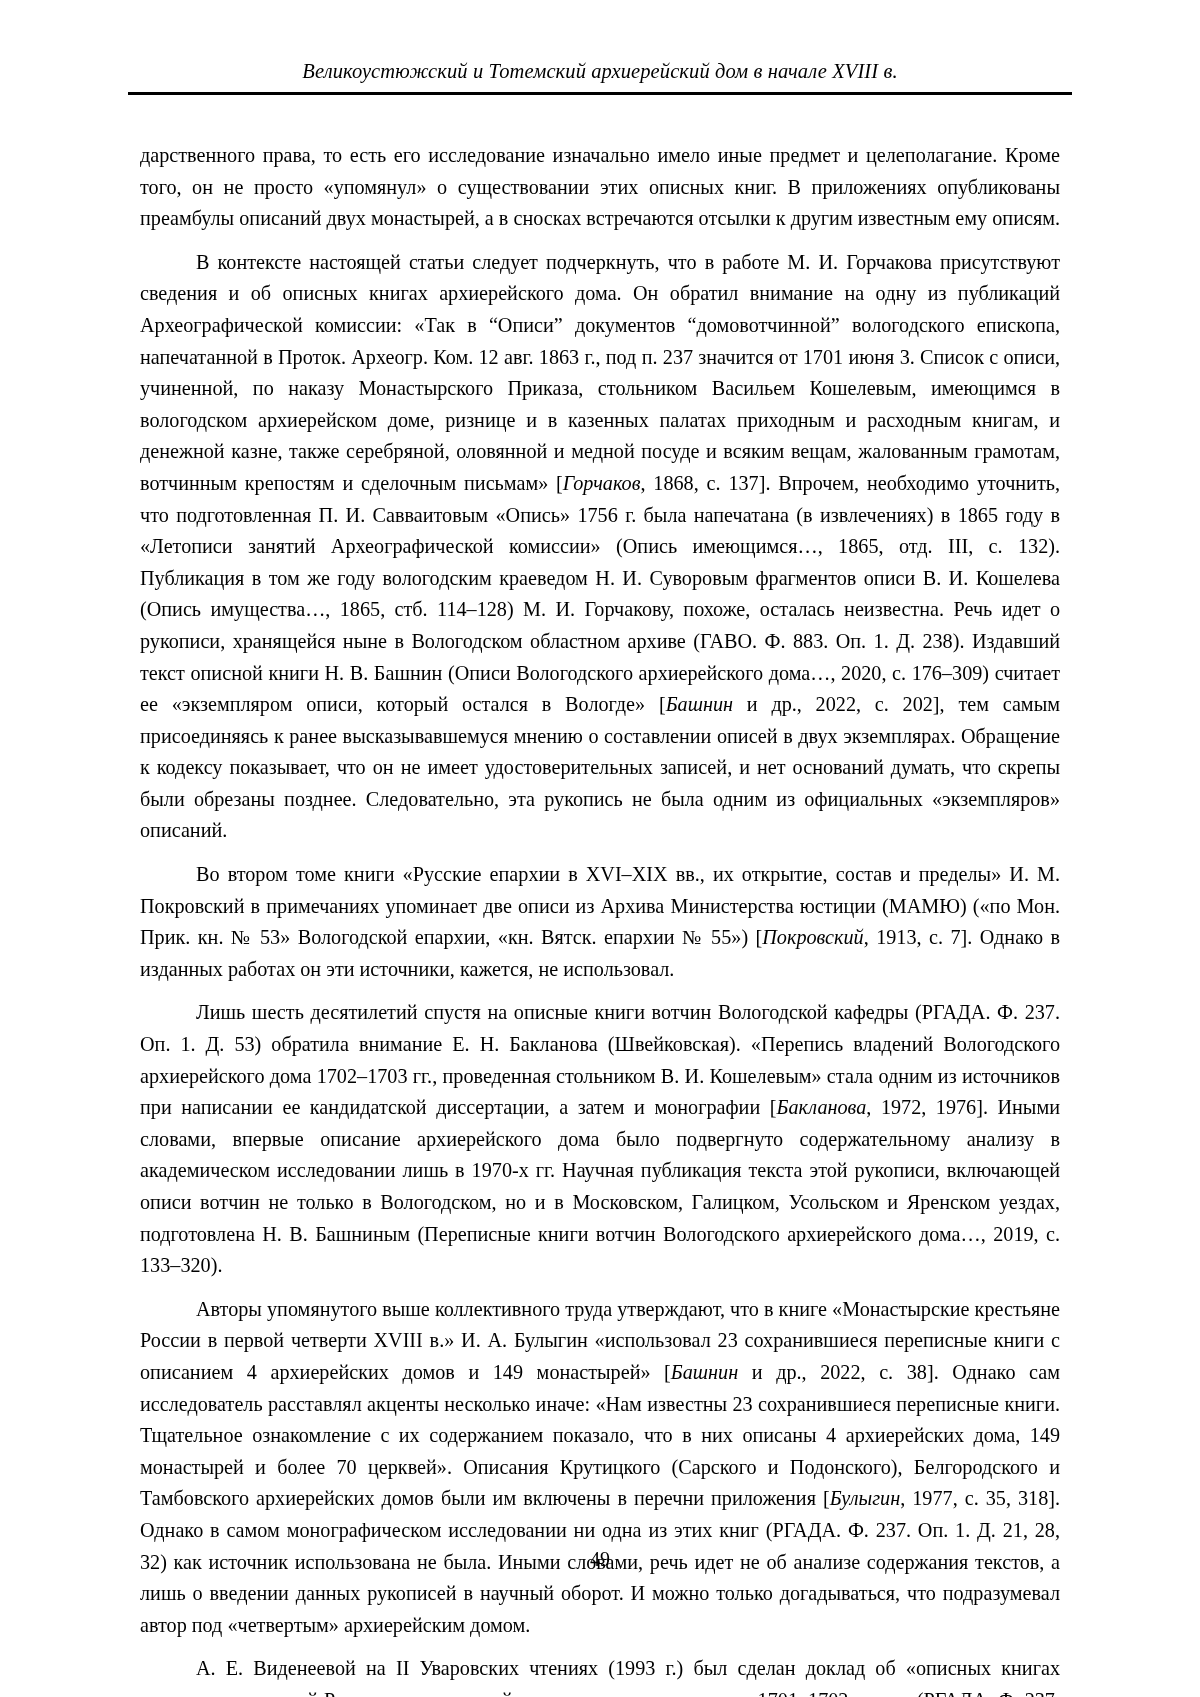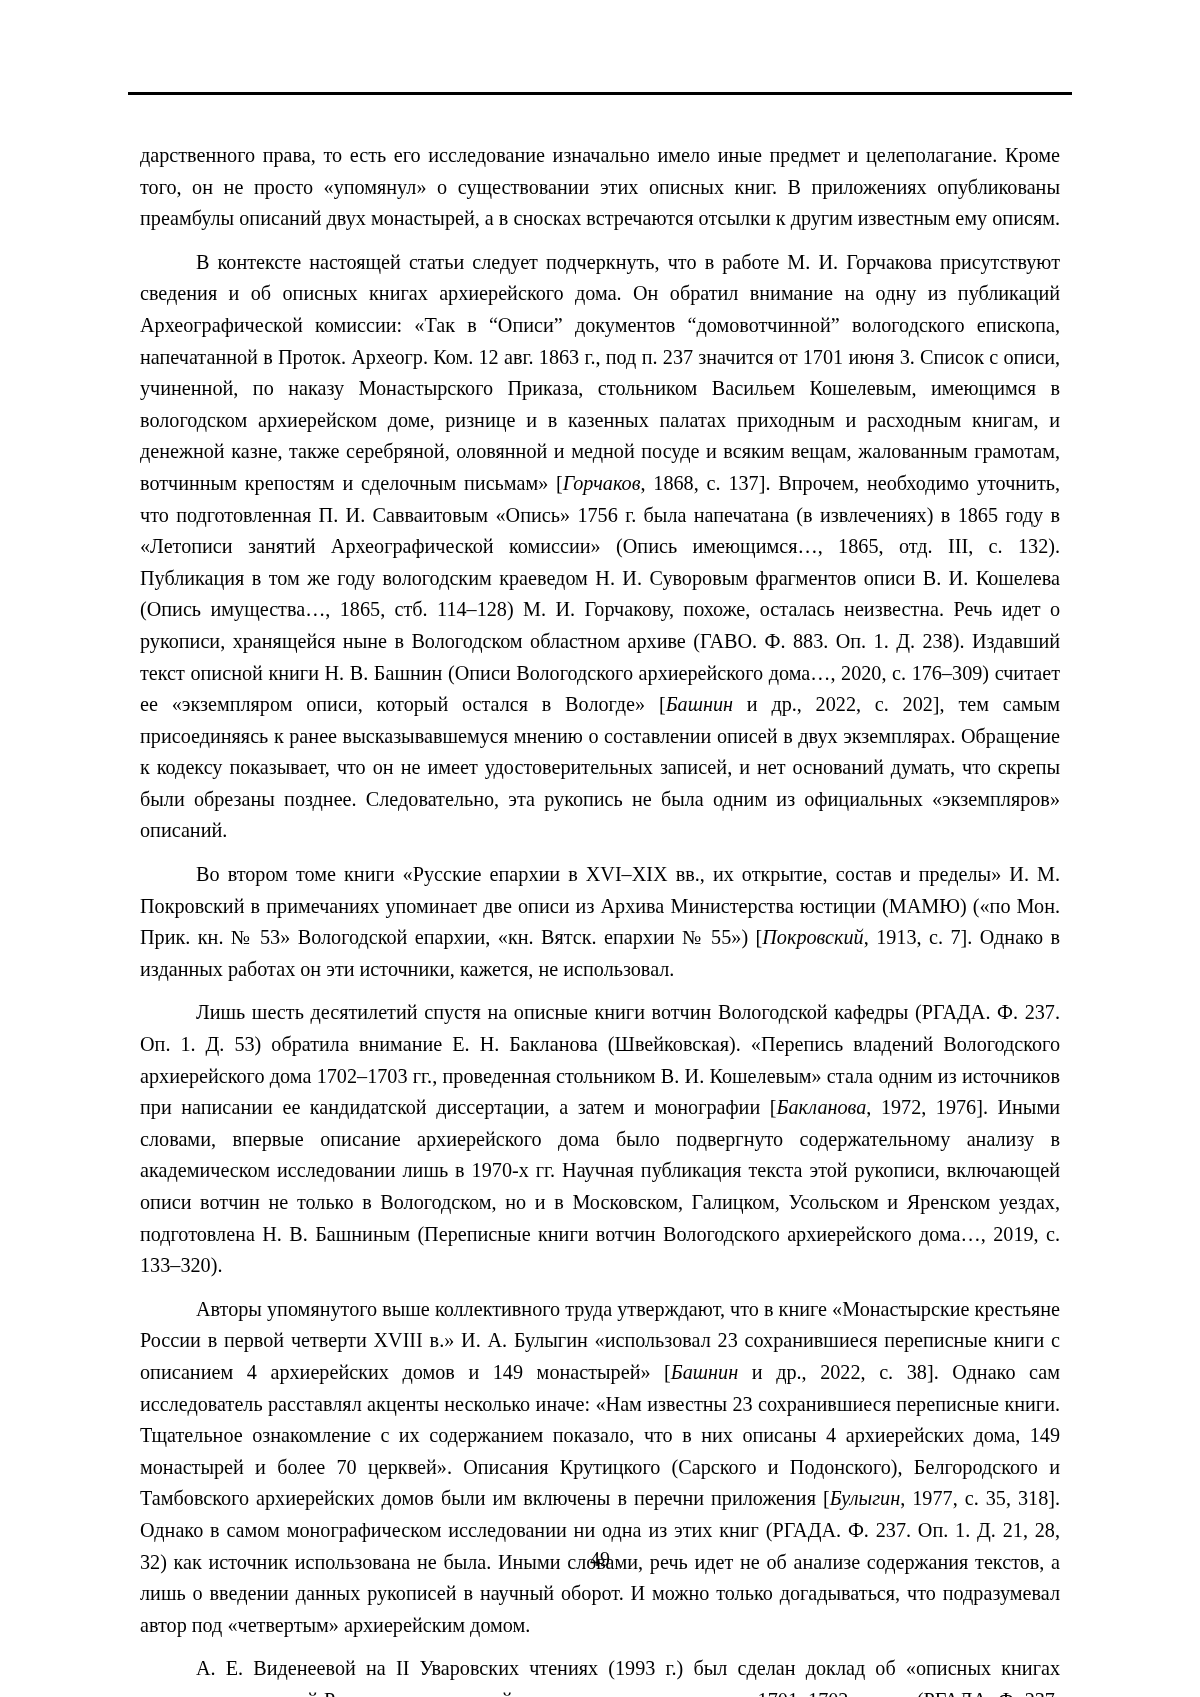--- a/index.html
+++ b/index.html
@@ -68,20 +68,23 @@
     width: 1200px;
     text-align: center;
     font-size: 20px;
   }
 </style>
 </head>
 <body>
 
 <div class="page">
 
+  <div class="header">
+    <div class="header-title">Великоустюжский и Тотемский архиерейский дом в начале XVIII в.</div>
+  </div>
   <div class="header-rule"></div>
 
   <div class="content">
       <p class="noindent"><span>дарственного права, то есть его исследование изначально имело иные предмет и целеполагание. Кроме того, он не просто «упомянул» о существовании этих описных книг. В приложениях опубликованы преамбулы описаний двух монастырей, а в сносках встречаются отсылки к другим известным ему описям.</span></p>
       <p><span>В контексте настоящей статьи следует подчеркнуть, что в работе М. И. Горчакова присутствуют сведения и об описных книгах архиерейского дома. Он обратил внимание на одну из публикаций Археографической комиссии: «Так в “Описи” документов “домовотчинной” вологодского епископа, напечатанной в Проток. Археогр. Ком. 12 авг. 1863 г., под п. 237 значится от 1701 июня 3. Список с описи, учиненной, по наказу Монастырского Приказа, стольником Васильем Кошелевым, имеющимся в вологодском архиерейском доме, ризнице и в казенных палатах приходным и расходным книгам, и денежной казне, также серебряной, оловянной и медной посуде и всяким вещам, жалованным грамотам, вотчинным крепостям и сделочным письмам» [</span><span class="it">Горчаков</span><span>, 1868, с. 137]. Впрочем, необходимо уточнить, что подготовленная П. И. Савваитовым «Опись» 1756 г. была напечатана (в извлечениях) в 1865 году в «Летописи занятий Археографической комиссии» (Опись имеющимся…, 1865,  отд. III, с. 132). Публикация в том же году вологодским краеведом Н. И. Суворовым фрагментов описи В. И. Кошелева (Опись имущества…, 1865, стб. 114–128) М. И. Горчакову, похоже, осталась неизвестна. Речь идет о рукописи, хранящейся ныне в Вологодском областном архиве (ГАВО. Ф. 883. Оп. 1. Д. 238). Издавший текст описной книги Н. В. Башнин (Описи Вологодского архиерейского дома…, 2020, с. 176–309) считает ее «экземпляром описи, который остался в Вологде» [</span><span class="it">Башнин</span><span> и др., 2022, с. 202], тем самым присоединяясь к ранее высказывавшемуся мнению о составлении описей в двух экземплярах. Обращение к кодексу показывает, что он не имеет удостоверительных записей, и нет оснований думать, что скрепы были обрезаны позднее. Следовательно, эта рукопись не была одним из официальных «экземпляров» описаний.</span></p>
       <p><span>Во втором томе книги «Русские епархии в XVI–XIX вв., их открытие, состав и пределы» И. М. Покровский в примечаниях упоминает две описи из Архива Министерства юстиции (МАМЮ) («по Мон. Прик. кн. № 53» Вологодской епархии, «кн. Вятск. епархии № 55») [</span><span class="it">Покровский</span><span>, 1913, с. 7]. Однако в изданных работах он эти источники, кажется, не использовал.</span></p>
       <p><span>Лишь шесть десятилетий спустя на описные книги вотчин Вологодской кафедры (РГАДА. Ф. 237. Оп. 1. Д. 53) обратила внимание Е. Н. Бакланова (Швейковская). «Перепись владений Вологодского архиерейского дома 1702–1703 гг., проведенная стольником В. И. Кошелевым» стала одним из источников при написании ее кандидатской диссертации, а затем и монографии [</span><span class="it">Бакланова</span><span>, 1972, 1976]. Иными словами, впервые описание архиерейского дома было подвергнуто содержательному анализу в академическом исследовании лишь в 1970-х гг. Научная публикация текста этой рукописи, включающей описи вотчин не только в Вологодском, но и в Московском, Галицком, Усольском и Яренском уездах, подготовлена Н. В. Башниным (Переписные книги вотчин Вологодского архиерейского дома…, 2019, с. 133–320).</span></p>
       <p><span>Авторы упомянутого выше коллективного труда утверждают, что в книге «Монастырские крестьяне России в первой четверти XVIII в.» И. А. Булыгин «использовал 23 сохранившиеся переписные книги с описанием 4 архиерейских домов и 149 монастырей» [</span><span class="it">Башнин</span><span> и др., 2022, с. 38]. Однако сам исследователь расставлял акценты несколько иначе: «Нам известны 23 сохранившиеся переписные книги. Тщательное ознакомление с их содержанием показало, что в них описаны 4 архиерейских дома, 149 монастырей и более 70 церквей». Описания Крутицкого (Сарского и Подонского), Белгородского и Тамбовского архиерейских домов были им включены в перечни приложения [</span><span class="it">Булыгин</span><span>, 1977, с. 35, 318]. Однако в самом монографическом исследовании ни одна из этих книг (РГАДА. Ф. 237. Оп. 1. Д. 21, 28, 32) как источник использована не была. Иными словами, речь идет не об анализе содержания текстов, а лишь о введении данных рукописей в научный оборот. И можно только догадываться, что подразумевал автор под «четвертым» архиерейским домом.</span></p>
       <p><span>А. Е. Виденеевой на II Уваровских чтениях (1993 г.) был сделан доклад об «описных книгах земельных владений Ростовского архиерейского дома, составленных в 1701–1702 годах» (РГАДА. Ф. 237. Оп. 1. Д. 35, 6338, 6343), которые позднее были использованы исследователь-</span></p>
     </div>

